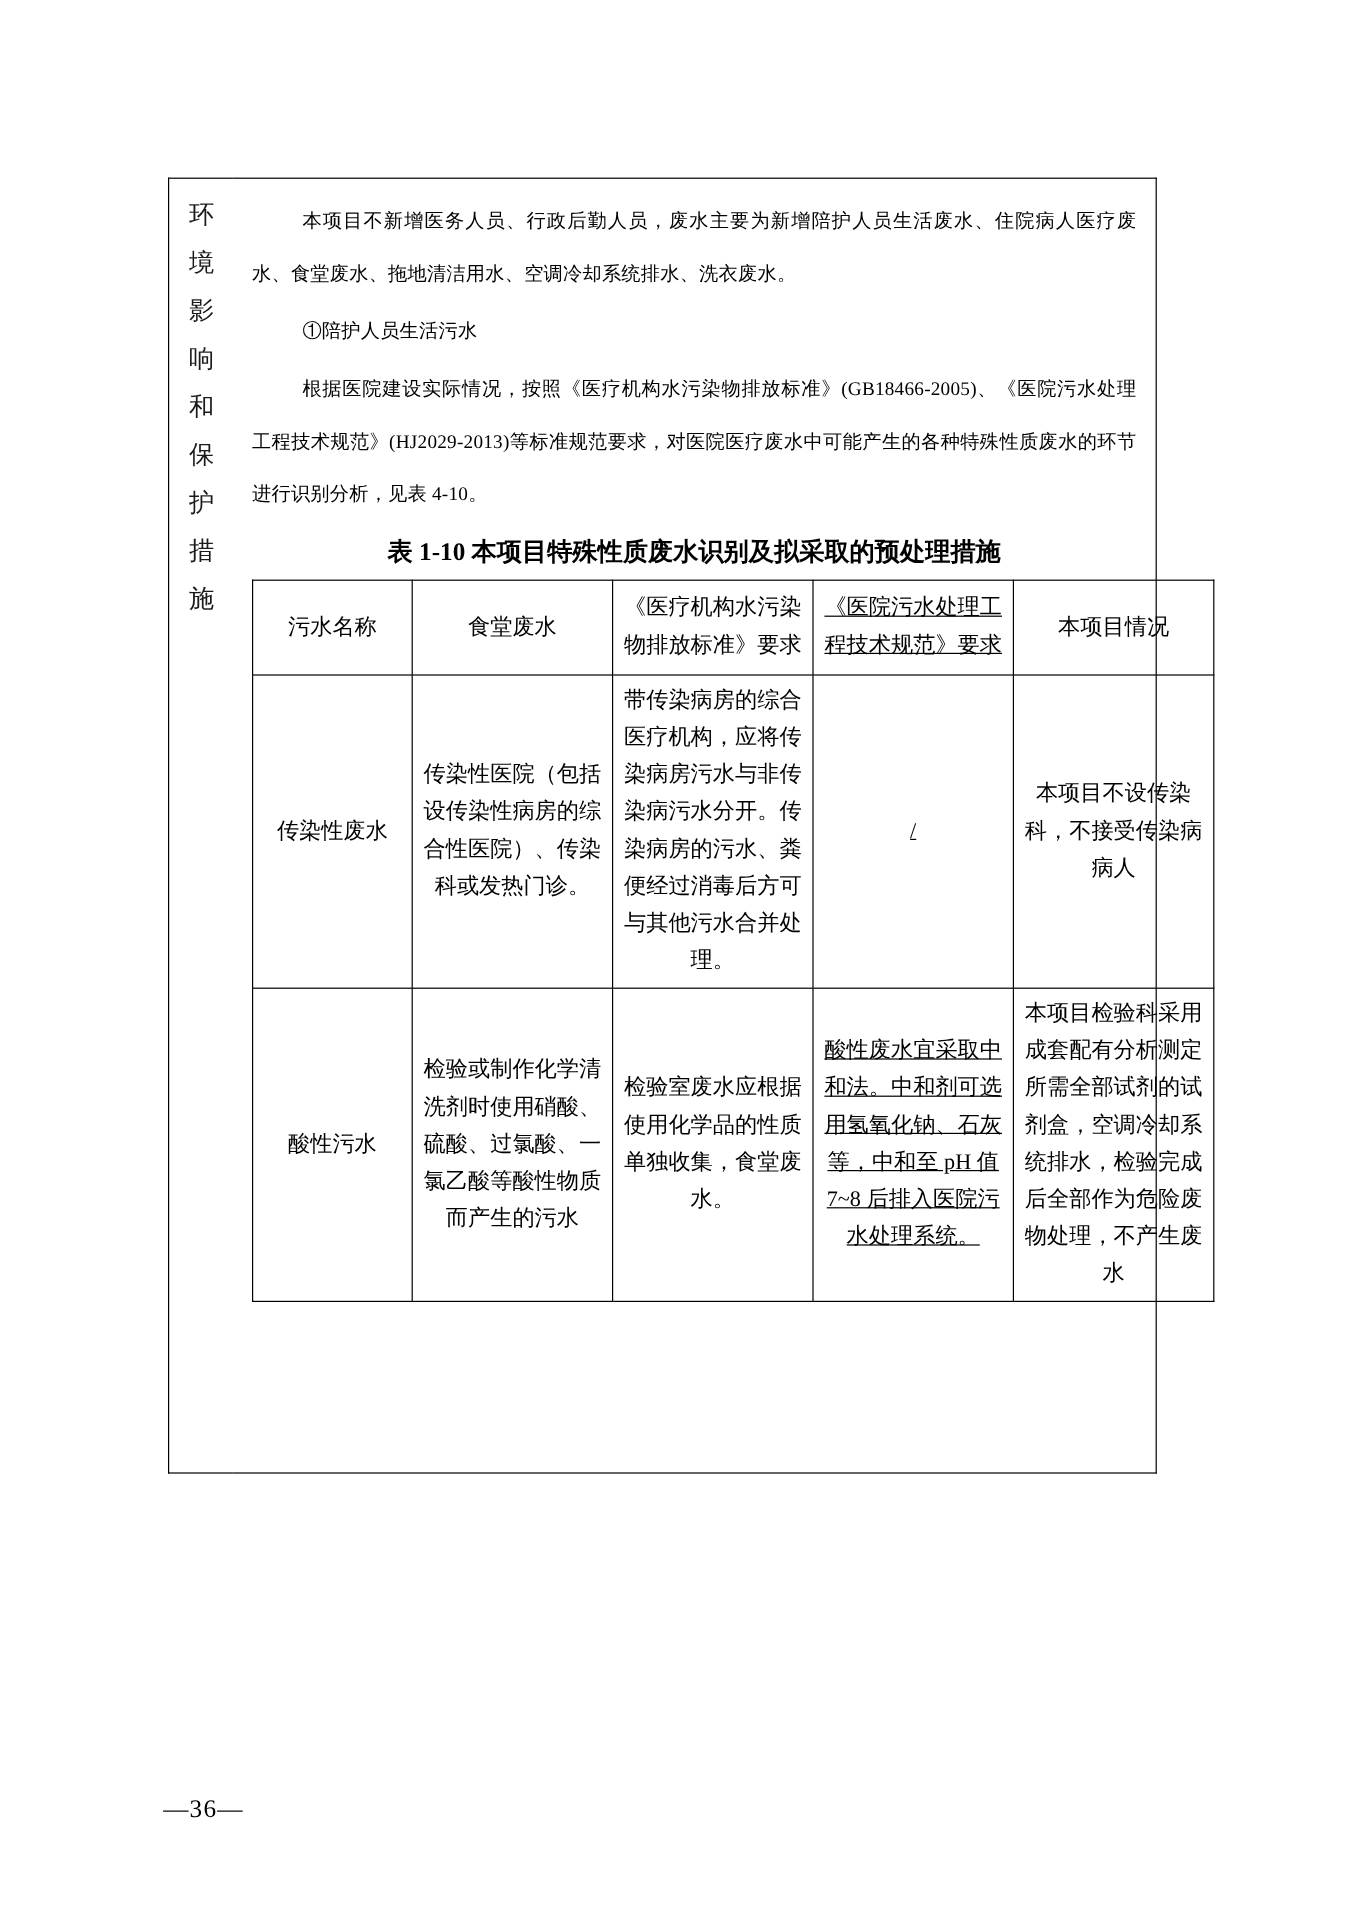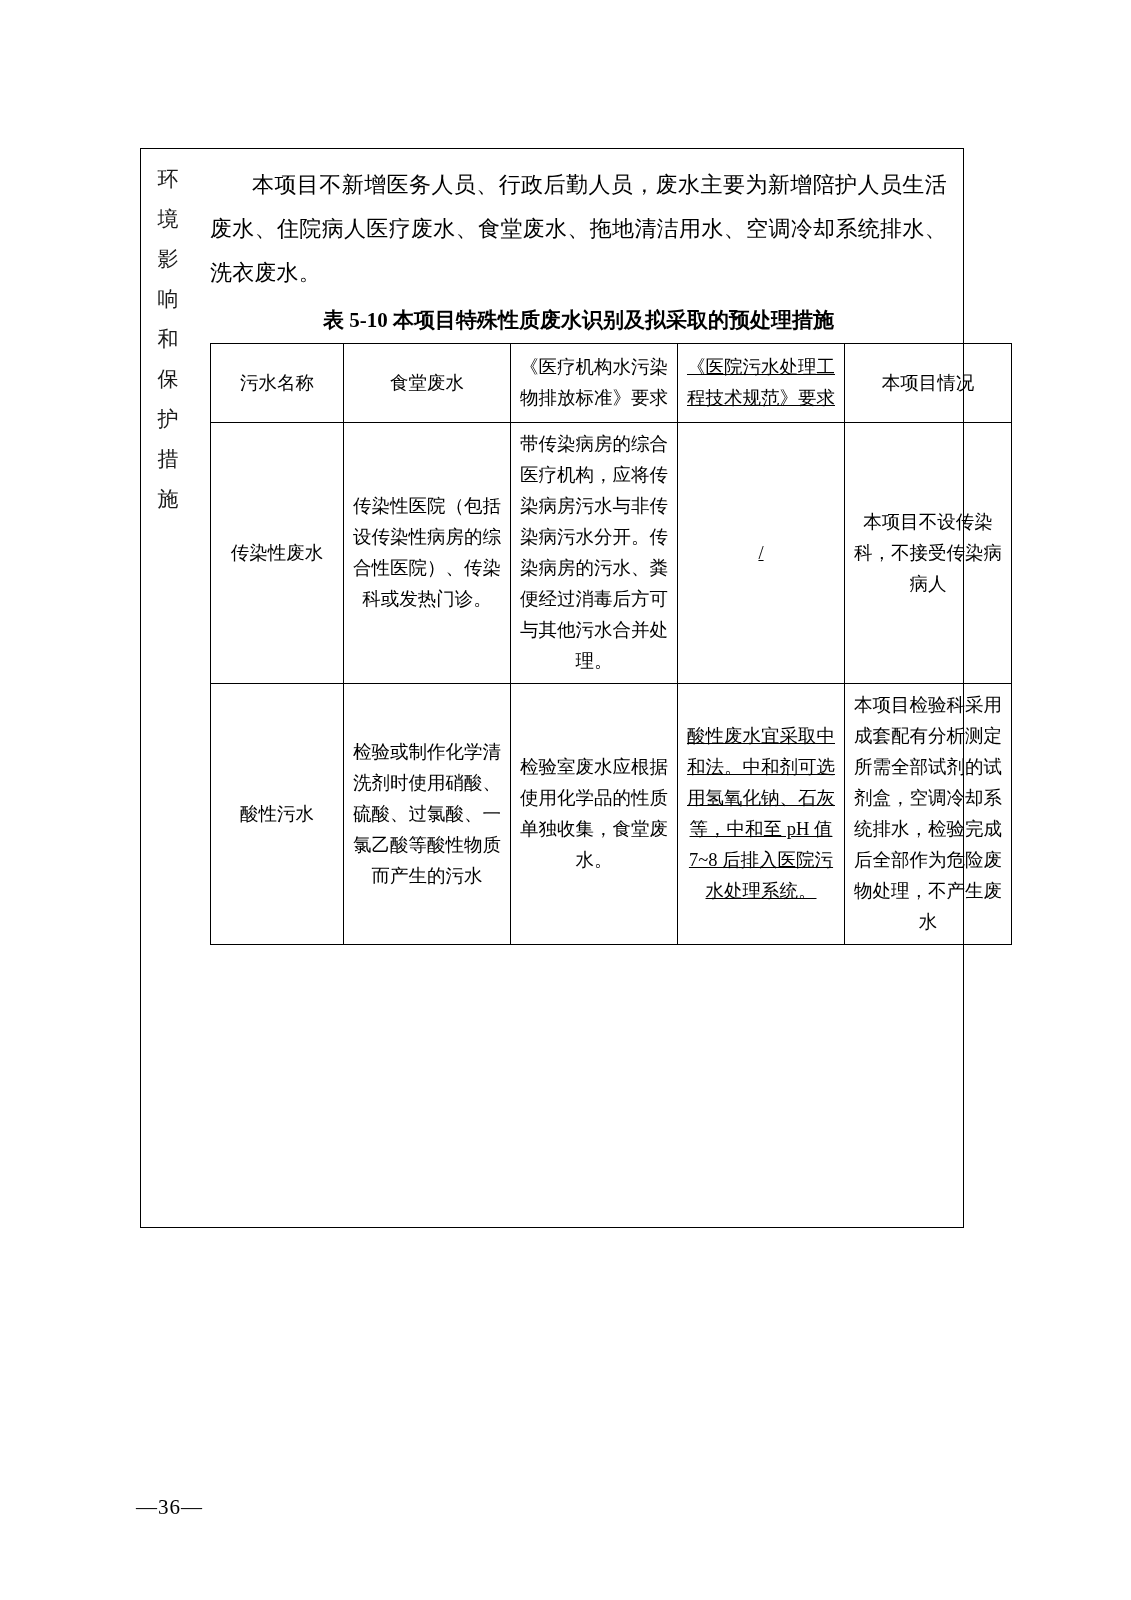--- a/index.html
+++ b/index.html
@@ -52,21 +52,21 @@
     top: 148px;
     width: 770px;
     min-height: 1080px;
     border: 1px solid #000;
     border-left: none;
     box-sizing: border-box;
     padding: 14px 16px 10px 16px;
   }
   p.para {
     margin: 0 0 4px 0;
-    font-size: 22px;
+    font-size: 16px;
     line-height: 44px;
     text-align: justify;
     text-justify: inter-ideograph;
     letter-spacing: 0.2px;
   }
   p.indent2 {
     text-indent: 42px;
   }
   .tbl-caption {
     text-align: center;
@@ -122,22 +122,24 @@
       <span>保</span>
       <span>护</span>
       <span>措</span>
       <span>施</span>
     </div>
   </div>
 
   <div class="content-col">
 
     <p class="para indent2">本项目不新增医务人员、行政后勤人员，废水主要为新增陪护人员生活废水、住院病人医疗废水、食堂废水、拖地清洁用水、空调冷却系统排水、洗衣废水。</p>
+    <p class="para indent2">①陪护人员生活污水</p>
+    <p class="para indent2">根据医院建设实际情况，按照《医疗机构水污染物排放标准》(GB18466-2005)、《医院污水处理工程技术规范》(HJ2029-2013)等标准规范要求，对医院医疗废水中可能产生的各种特殊性质废水的环节进行识别分析，见表 4-10。</p>
 
-    <div class="tbl-caption">表 5-10 本项目特殊性质废水识别及拟采取的预处理措施</div>
+    <div class="tbl-caption">表 1-10 本项目特殊性质废水识别及拟采取的预处理措施</div>
 
     <table class="wtbl">
       <thead>
         <tr>
           <td class="col1">污水名称</td>
           <td class="col2">食堂废水</td>
           <td class="col3">《医疗机构水污染物排放标准》要求</td>
           <td class="col4">《医院污水处理工程技术规范》要求</td>
           <td class="col5">本项目情况</td>
         </tr>

